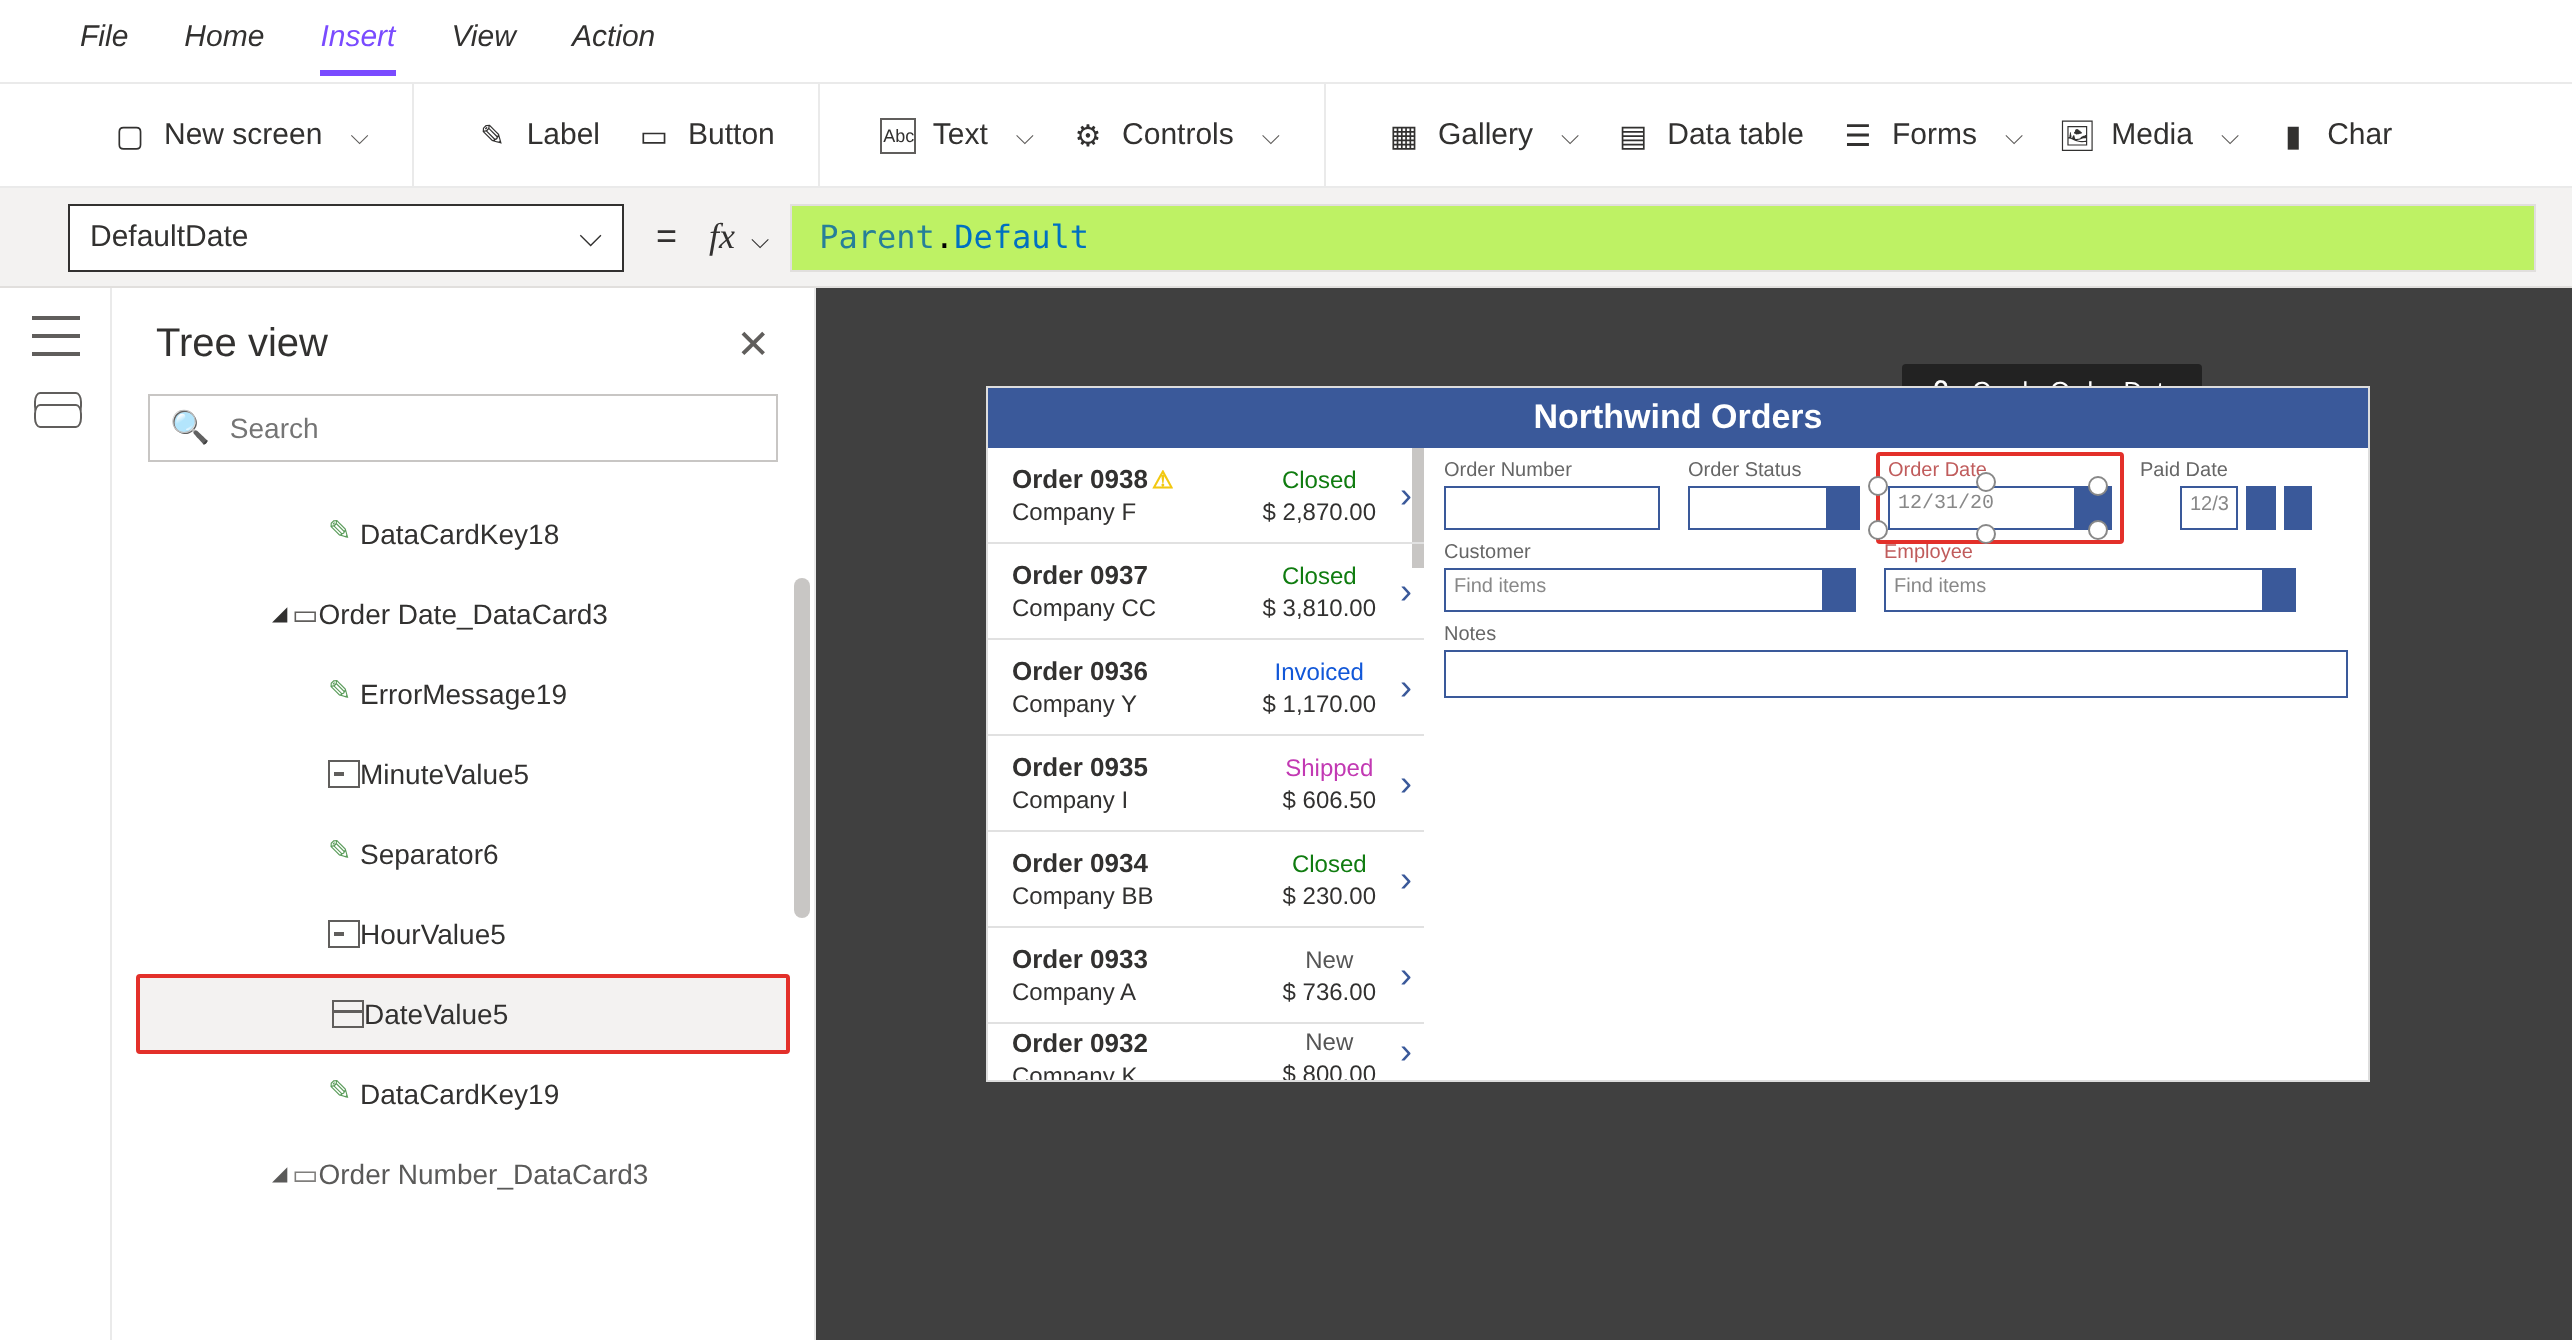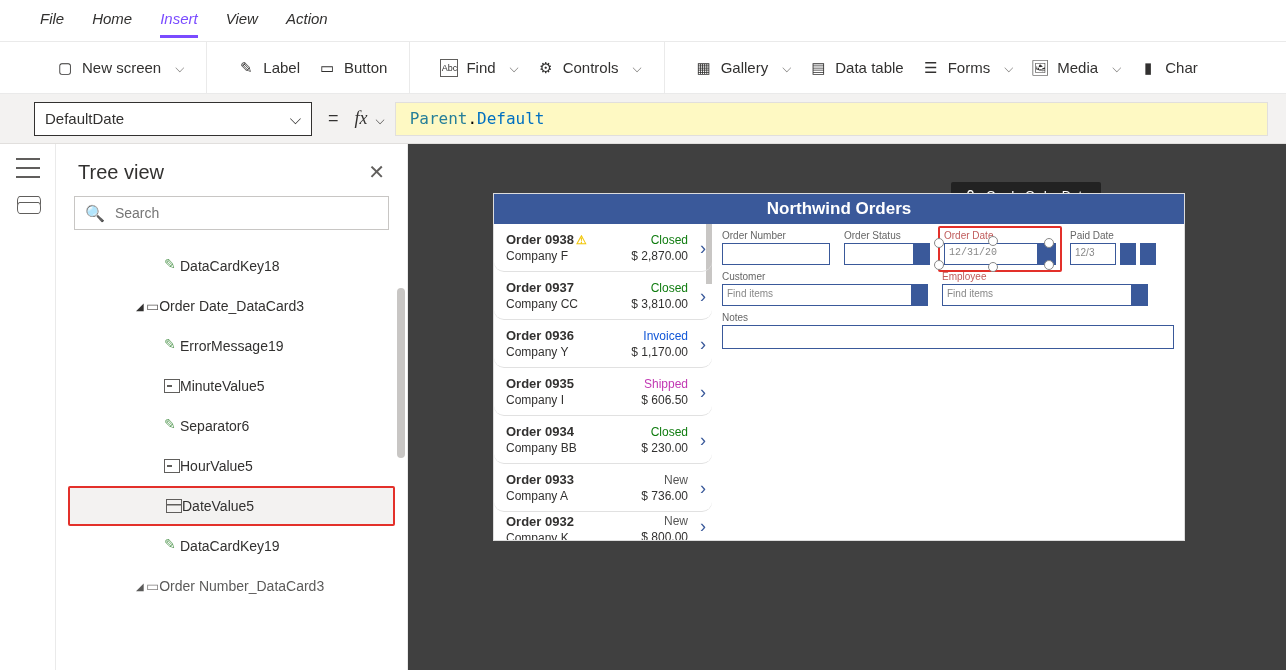--- a/index.html
+++ b/index.html
@@ -107,21 +107,21 @@
     font-size: 18px;
     display: flex;
     align-items: center;
     gap: 4px;
     cursor: pointer;
   }
   .fx-btn .chev::after { content:"⌵"; font-size:12px; font-style:normal; margin-left:4px;}
   .formula-box {
     flex: 1;
     height: 34px;
-    background: #fef9c3;
+    background: #bef264;
     border: 1px solid #e1dfdd;
     display: flex;
     align-items: center;
     padding: 0 14px;
     font-family: Consolas, monospace;
     font-size: 16px;
   }
   .formula-box .tok1 { color: #267f99; }
   .formula-box .tok2 { color: #000; }
   .formula-box .tok3 { color: #0070c1; }
@@ -227,26 +227,25 @@
   .app-header {
     background:#3a599a; color:#fff; text-align:center;
     font-weight:700; font-size:17px; padding:5px 0;
   }
   .app-body { display:flex; }
   .order-list { width:218px; display:flex; flex-direction:column; }
   .order-row {
     display:flex; align-items:center; justify-content:space-between;
     padding:8px 8px 8px 12px; border-bottom:1px solid #e1e1e1;
     position:relative;
-    border-radius:10px;
   }
   .order-left { display:flex; flex-direction:column; gap:2px; }
   .order-title { font-weight:700; font-size:13px; }
   .order-company { font-size:12px; color:#323130; }
-  .order-right { display:flex; flex-direction:column; align-items:flex-end; gap:2px; margin-right:16px;}
+  .order-right { display:flex; flex-direction:column; align-items:center; gap:2px; margin-right:16px;}
   .order-status { font-size:12px; }
   .st-closed { color:#107c10; }
   .st-invoiced { color:#1157d8; }
   .st-shipped { color:#c239b3; }
   .st-new { color:#555; }
   .order-amount { font-size:12px; }
   .order-chev { position:absolute; right:6px; top:50%; transform:translateY(-50%); color:#3a599a; font-size:18px;}
   .warn { color:#f2c811; font-size:12px; margin-left:2px;}
   .list-scroll { position:absolute; right:0; top:0; width:6px; height:60px; background:#c8c6c4;}
 
@@ -305,21 +304,21 @@
       <span>Label</span>
     </div>
     <div class="ribbon-btn">
       <span class="ribbon-icon">▭</span>
       <span>Button</span>
     </div>
   </div>
   <div class="ribbon-group">
     <div class="ribbon-btn chev-down">
       <span class="ribbon-icon" style="border:1px solid #605e5c;font-size:9px;padding:0 2px;">Abc</span>
-      <span>Find</span>
+      <span>Text</span>
     </div>
     <div class="ribbon-btn chev-down">
       <span class="ribbon-icon">⚙</span>
       <span>Controls</span>
     </div>
   </div>
   <div class="ribbon-group">
     <div class="ribbon-btn chev-down">
       <span class="ribbon-icon">▦</span>
       <span>Gallery</span>
@@ -544,21 +543,21 @@
                 <span style="left:-10px; top:8px;"></span>
                 <span style="left:44px; top:6px;"></span>
                 <span style="left:100px; top:8px;"></span>
                 <span style="left:-10px; top:30px;"></span>
                 <span style="left:44px; top:32px;"></span>
                 <span style="left:100px; top:30px;"></span>
               </div>
             </div>
             <div class="form-field" style="width:86px;">
               <span class="form-label">Paid Date</span>
-              <div style="display:flex; gap:4px;">
+              <div style="display:flex; gap:4px;margin-left:20px;">
                 <div class="form-select" style="flex:1;">
                   <div class="sel-box">12/3</div>
                 </div>
                 <div style="width:16px;height:22px;background:#3a599a;"></div>
                 <div style="width:16px;height:22px;background:#3a599a;"></div>
               </div>
             </div>
           </div>
 
           <div class="form-row">

